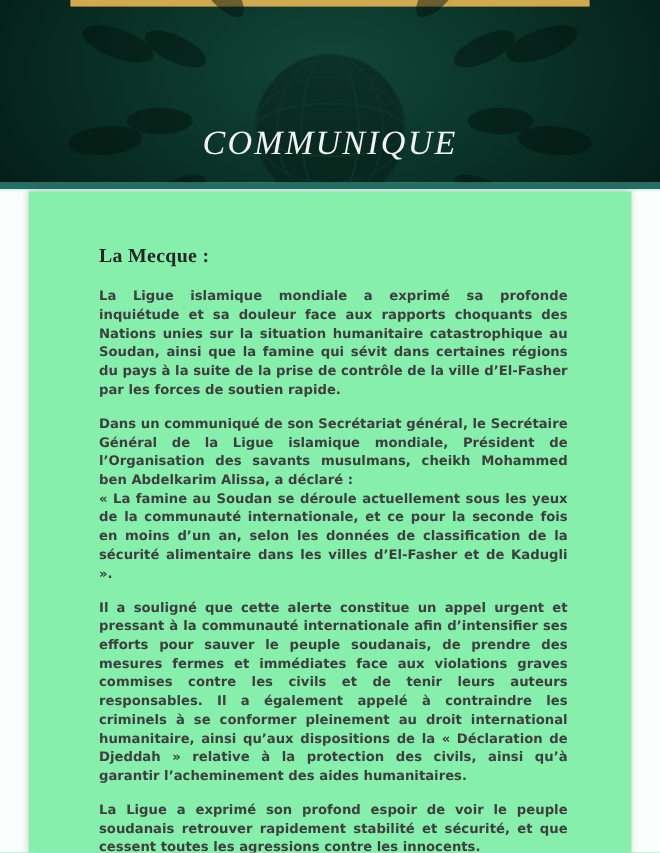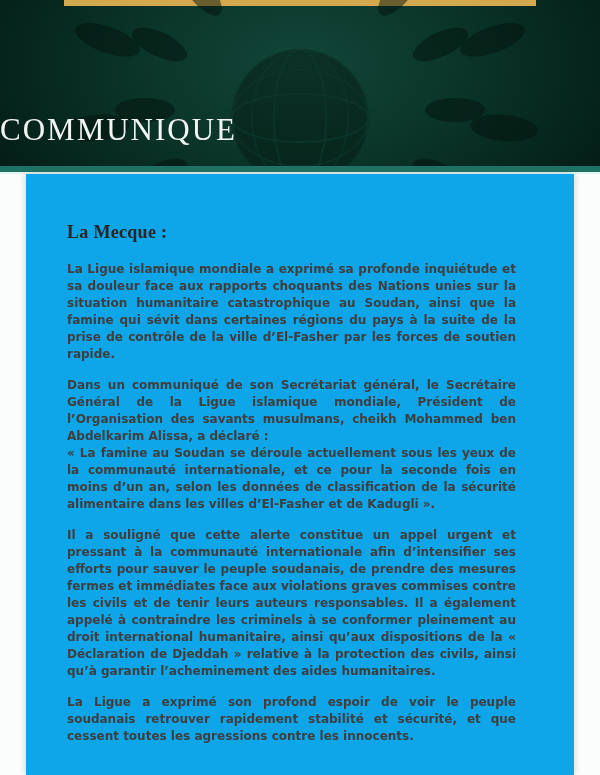--- a/index.html
+++ b/index.html
@@ -17,33 +17,35 @@
     background:radial-gradient(ellipse 420px 260px at 50% 38%,
       #124639 0%, #0b3529 38%, #05231b 72%, #021510 100%);
   }
   .gold-bar{
     position:absolute;top:0;left:50%;transform:translateX(-50%);
     width:472px;height:6px;background:#d2a94f;
   }
   .watermark{position:absolute;top:0;left:0;}
   .masthead-title{
     position:absolute;top:112px;left:0;right:0;margin:0;
+    text-align:center;
     font-family:"Liberation Serif", serif;
     font-weight:400;font-size:31px;letter-spacing:2px;
     color:#f0f4f2;
+    font-style:italic;
   }
   .rule-teal{height:6px;background:#1f7265;}
   .rule-pale{height:2px;background:#e6f4f1;}
 
   
   .card{
     width:548px;height:601px;margin:0 auto;box-sizing:border-box;
-    background:#0ea5e9;
+    background:#86efac;
     box-shadow:0 0 7px rgba(30,50,45,.22);
-    padding:48px 44px 0 41px;
+    padding:48px 44px 0 64px;
     overflow:hidden;
   }
   .dateline{
     margin:0 0 18px 0;
     font-family:"Liberation Serif", serif;
     font-weight:700;font-size:18px;letter-spacing:.3px;
     color:#262626;
   }
   .body-par{
     margin:0 14px 14px 0;

